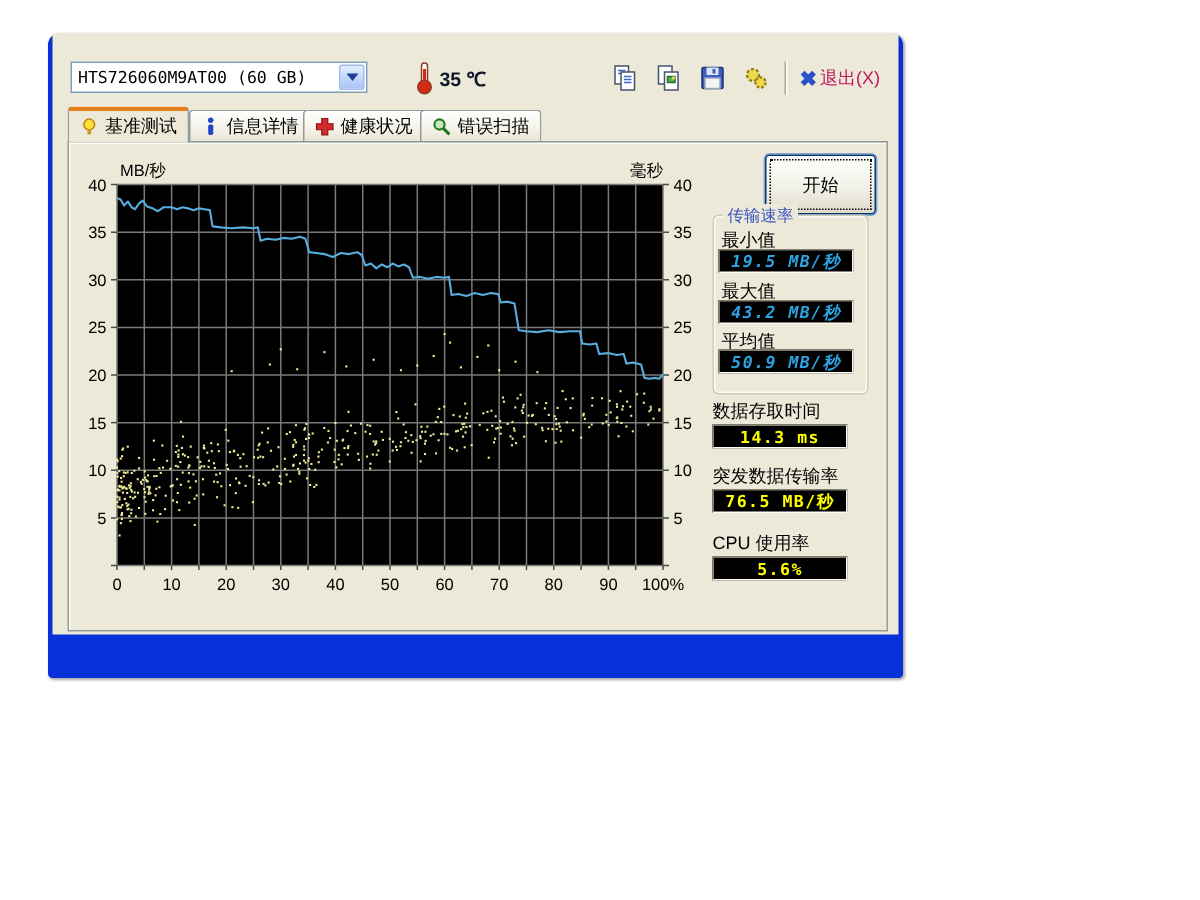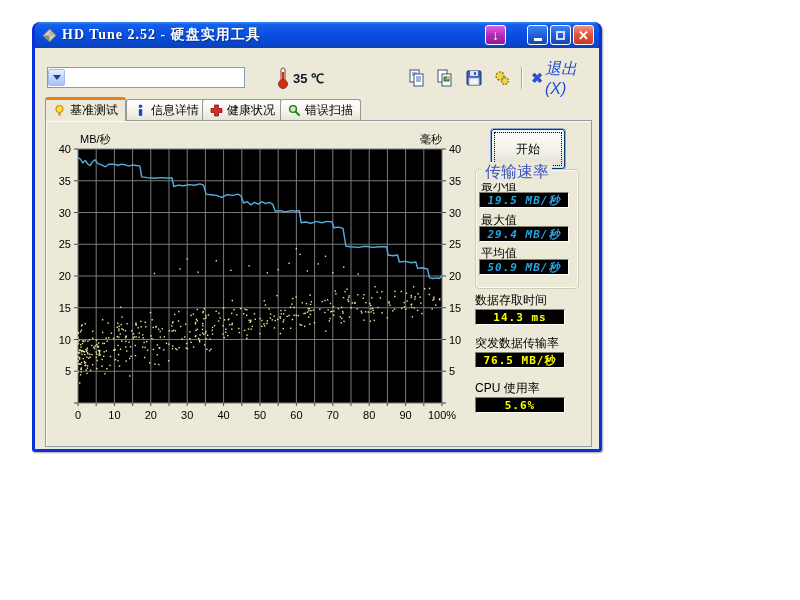--- a/index.html
+++ b/index.html
@@ -41,87 +41,66 @@
   .dd-arrow { width:0; height:0; border-left:4px solid transparent; border-right:4px solid transparent; border-top:5px solid #1c3f94; }
 
   .thermo { position:absolute; left:242px; top:18px; }
   .temp-text { position:absolute; left:258px; top:21px; font-size:13px; font-weight:bold; color:#0f172a; }
 
   .tb-icons { position:absolute; left:370px; top:19px; display:flex; align-items:center; }
   .tb-btn { width:24px; height:22px; display:flex; align-items:center; justify-content:center; margin-right:5px; border:1px solid transparent; border-radius:2px; }
   .tb-sep { width:2px; height:22px; margin:0 6px 0 2px; border-left:1px solid #aca899; border-right:1px solid #fff; }
   .exit-btn { display:flex; align-items:center; height:22px; padding:0 2px; }
   .exit-x { color:#2b50c8; font-weight:bold; font-size:14px; margin-right:2px; }
-  .exit-label { font-size:16px; color:#1d4ed8;font-style:italic; }
+  .exit-label { font-size:12px; color:#be185d; }
 
   
   .tab { position:absolute; display:flex; align-items:center; padding:10px 7px;
     border:1px solid #919b9c; border-bottom:none; border-radius:3px 3px 0 0;
     background:linear-gradient(180deg,#fff,#f4f2e8 60%,#e6e3d2); font-size:12px; }
   .tab .ticon { margin-right:4px; display:flex; }
   .tab.active { background:#ece9d8; z-index:5; border-top:3px solid #e5801f; }
   .tab-row { position:absolute; left:0; top:51px; width:564px; height:22px; }
 
   .tabpage { position:absolute; left:10px; top:72px; width:547px; height:327px;
     background:#ece9d8; border:1px solid #919b9c; box-shadow:inset 1px 1px 0 #fdfdf8; z-index:4; }
 
   
-  .start-btn { position:absolute; left:445px; top:8px; width:74px; height:40px;
+  .start-btn { position:absolute; left:464px; top:8px; width:74px; height:40px;
     border:1px solid #003c74; border-radius:3px;
     background:linear-gradient(180deg,#fefefe,#f2f1e7 55%,#dfdccd);
     box-shadow:0 0 0 1px #88a8d8; font-size:12px; color:#000;
     display:flex; align-items:center; justify-content:center; position:absolute; }
   .start-btn::after { content:""; position:absolute; inset:2px; border:1px dotted #000; }
 
   .groupbox { position:absolute; left:429px; top:48px; width:104px; height:120px;
     border:1px solid #cfccba; border-radius:4px; box-shadow:inset 0 0 0 1px #fbfaf6; }
   .groupbox-title { position:absolute; left:436px; top:41px; background:#ece9d8; padding:0 3px;
-    color:#3a53c0; font-size:16px; z-index:2; }
+    color:#3a53c0; font-size:11px; z-index:2; }
 
   .plabel { position:absolute; font-size:12px; color:#000; white-space:nowrap; }
   .lcd { position:absolute; width:90px; height:16px; background:#000;
     border-top:1px solid #82806c; border-left:1px solid #82806c;
     border-bottom:1px solid #fffdf4; border-right:1px solid #fffdf4;
     display:flex; align-items:center; justify-content:center;
     font-family:"DejaVu Sans Mono", monospace; font-size:11px; font-weight:bold; letter-spacing:1px; }
   .lcd.cyan  { color:#2ba3e0;font-style:italic; }
   .lcd.yellow{ color:#ffff00; }
 </style>
 </head>
 <body>
 
 <div id="canvas">
   <div class="window">
 
-    <div class="titlebar">
-      <svg class="title-icon" viewBox="0 0 15 15">
-        <polygon points="7.5,1 14,7.5 7.5,14 1,7.5" fill="#d8d0c0" stroke="#6f6a58" stroke-width="1"></polygon>
-        <polygon points="7.5,1 14,7.5 7.5,7.5" fill="#b9b2a0"></polygon>
-        <polygon points="7.5,7.5 7.5,14 1,7.5" fill="#8f897a"></polygon>
-      </svg>
-      <span class="title-text">HD Tune 2.52 - 硬盘实用工具</span>
-      <div class="win-btns">
-        <div class="wbtn dl">
-            <span class="glyph-arrow">↓</span>
-          </div>
-        <div class="wbtn min">
-            <span class="glyph-min"></span>
-          </div>
-        <div class="wbtn max">
-            <span class="glyph-max"></span>
-          </div>
-        <div class="wbtn close">
-            <span class="glyph-x">✕</span>
-          </div>
-      </div>
-    </div>
 
     <div class="client">
 
       <div class="dropdown">
+        <span class="dd-text">HTS726060M9AT00 (60 GB)</span>
         <span class="dd-btn">
             <span class="dd-arrow"></span>
           </span>
       </div>
 
       <svg class="thermo" width="12" height="24" viewBox="0 0 12 24">
         <rect x="4" y="2" width="4" height="14" rx="2" fill="#fff" stroke="#8a3a2a"></rect>
         <rect x="5" y="6" width="2" height="10" fill="#d42b10"></rect>
         <circle cx="6" cy="18" r="4.5" fill="#d42b10" stroke="#8a3a2a"></circle>
       </svg>
@@ -805,21 +784,21 @@
 
         <span class="groupbox-title">传输速率</span>
         <div class="groupbox"></div>
 
         <span class="plabel" style="left:435px; top:57px;">最小值</span>
         <div class="lcd cyan" style="left:433px; top:71px;">
             <span>19.5 MB/秒</span>
           </div>
         <span class="plabel" style="left:435px; top:91px;">最大值</span>
         <div class="lcd cyan" style="left:433px; top:105px;">
-            <span>29.4 MB/秒</span>
+            <span>43.2 MB/秒</span>
           </div>
         <span class="plabel" style="left:435px; top:124px;">平均值</span>
         <div class="lcd cyan" style="left:433px; top:138px;">
             <span>50.9 MB/秒</span>
           </div>
 
         <span class="plabel" style="left:429px; top:171px;">数据存取时间</span>
         <div class="lcd yellow" style="left:429px; top:188px;">
             <span>14.3 ms</span>
           </div>

